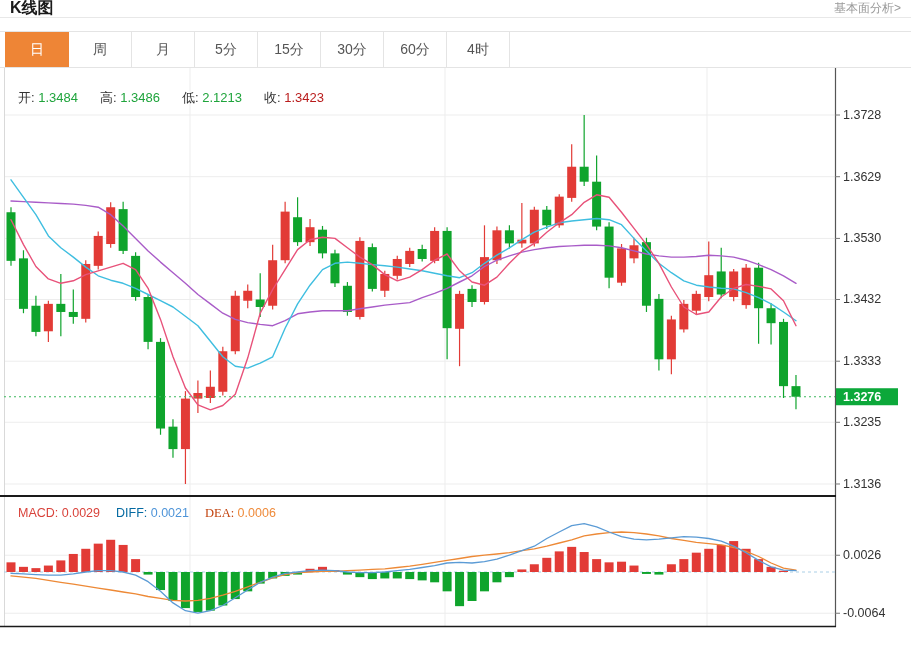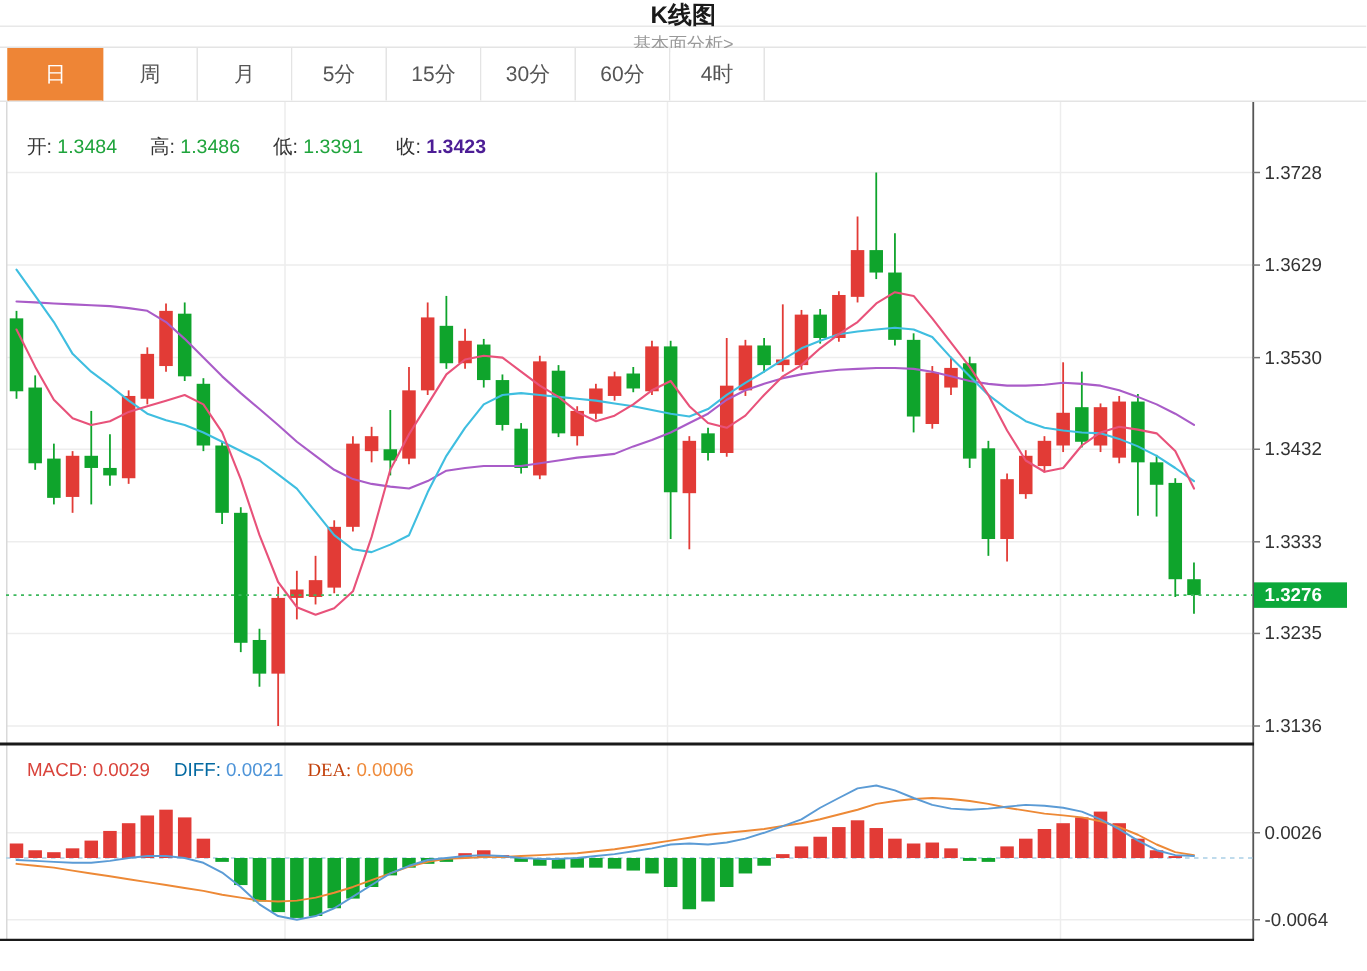--- a/index.html
+++ b/index.html
@@ -1,17 +1,17 @@
 <!DOCTYPE html>
 <html><head>
 <meta charset="utf-8">
 <style>
   html,body{margin:0;padding:0;background:#fff;}
   body{width:911px;height:647px;font-family:"Liberation Sans",sans-serif;overflow:hidden;position:relative;}
-  .header{height:18px;border-bottom:1px solid #e8e8e8;display:flex;align-items:center;justify-content:space-between;padding:0 10px;box-sizing:border-box;flex-direction:column;}
+  .header{height:18px;border-bottom:1px solid #e8e8e8;display:flex;align-items:center;justify-content:space-between;padding:0 10px;box-sizing:border-box;}
   .title{font-size:16px;font-weight:bold;color:#1a1a1a;}
   .link{font-size:12px;color:#999;cursor:pointer;text-decoration:none;text-align:right;}
   .tabbar{margin-top:13px;height:37px;border-top:1px solid #e4e4e4;border-bottom:1px solid #e4e4e4;display:flex;align-items:stretch;padding-left:5px;box-sizing:border-box;}
   .tab{width:62px;border-right:1px solid #e4e4e4;display:flex;align-items:center;justify-content:center;font-size:14px;color:#555;cursor:pointer;background:#fff;}
   .tab:first-child{border-left:1px solid #e4e4e4;}
   .tab.active{background:#EE8536;color:#fff;border-color:#EE8536;}
   .chart{position:relative;height:563px;}
   .chart svg{display:block;}
   .overlay-row{position:absolute;left:18px;display:flex;font-size:13px;line-height:16px;white-space:nowrap;pointer-events:none;}
   .overlay-row .pair{margin-right:22px;}
@@ -289,21 +289,21 @@
         <line x1="4" y1="412.7361200000008" x2="835" y2="412.7361200000008" stroke="#3cb85c" stroke-width="1.2" stroke-dasharray="2 3"></line>
       </g>
       <g>
         <rect x="836" y="404.2361200000008" width="62" height="17" fill="#0CA83A"></rect>
         <text x="843" y="416.7361200000008" font-size="12.5" fill="#fff" font-weight="bold">1.3276</text>
       </g>
     </svg>
   <div class="overlay-row ohlc-row">
       <span class="pair"><span class="lbl">开:</span><span class="val" style="color: rgb(31, 164, 60);"> 1.3484</span></span>
       <span class="pair"><span class="lbl">高:</span><span class="val" style="color: rgb(31, 164, 60);"> 1.3486</span></span>
-      <span class="pair"><span class="lbl">低:</span><span class="val" style="color: rgb(31, 164, 60);"> 1.3391</span></span>
-      <span class="pair"><span class="lbl">收:</span><span class="val" style="color: #4c1d95; font-weight: bold;"> 1.3423</span></span>
+      <span class="pair"><span class="lbl">低:</span><span class="val" style="color: rgb(31, 164, 60);"> 2.1213</span></span>
+      <span class="pair"><span class="lbl">收:</span><span class="val" style="color: #b91c1c;"> 1.3423</span></span>
     </div>
   <div class="overlay-row macd-row">
       <span class="pair"><span class="lbl" style="color: rgb(217, 67, 59);">MACD:</span><span class="val" style="color: rgb(217, 67, 59);"> 0.0029</span></span>
       <span class="pair"><span class="lbl" style="color: #0369a1;">DIFF:</span><span class="val" style="color: rgb(78, 148, 216);"> 0.0021</span></span>
       <span class="pair"><span class="lbl" style="color: #c2410c; font-family: Liberation Serif, serif;">DEA:</span><span class="val" style="color: rgb(239, 139, 59);"> 0.0006</span></span>
     </div>
 </div>
 
 </body></html>

